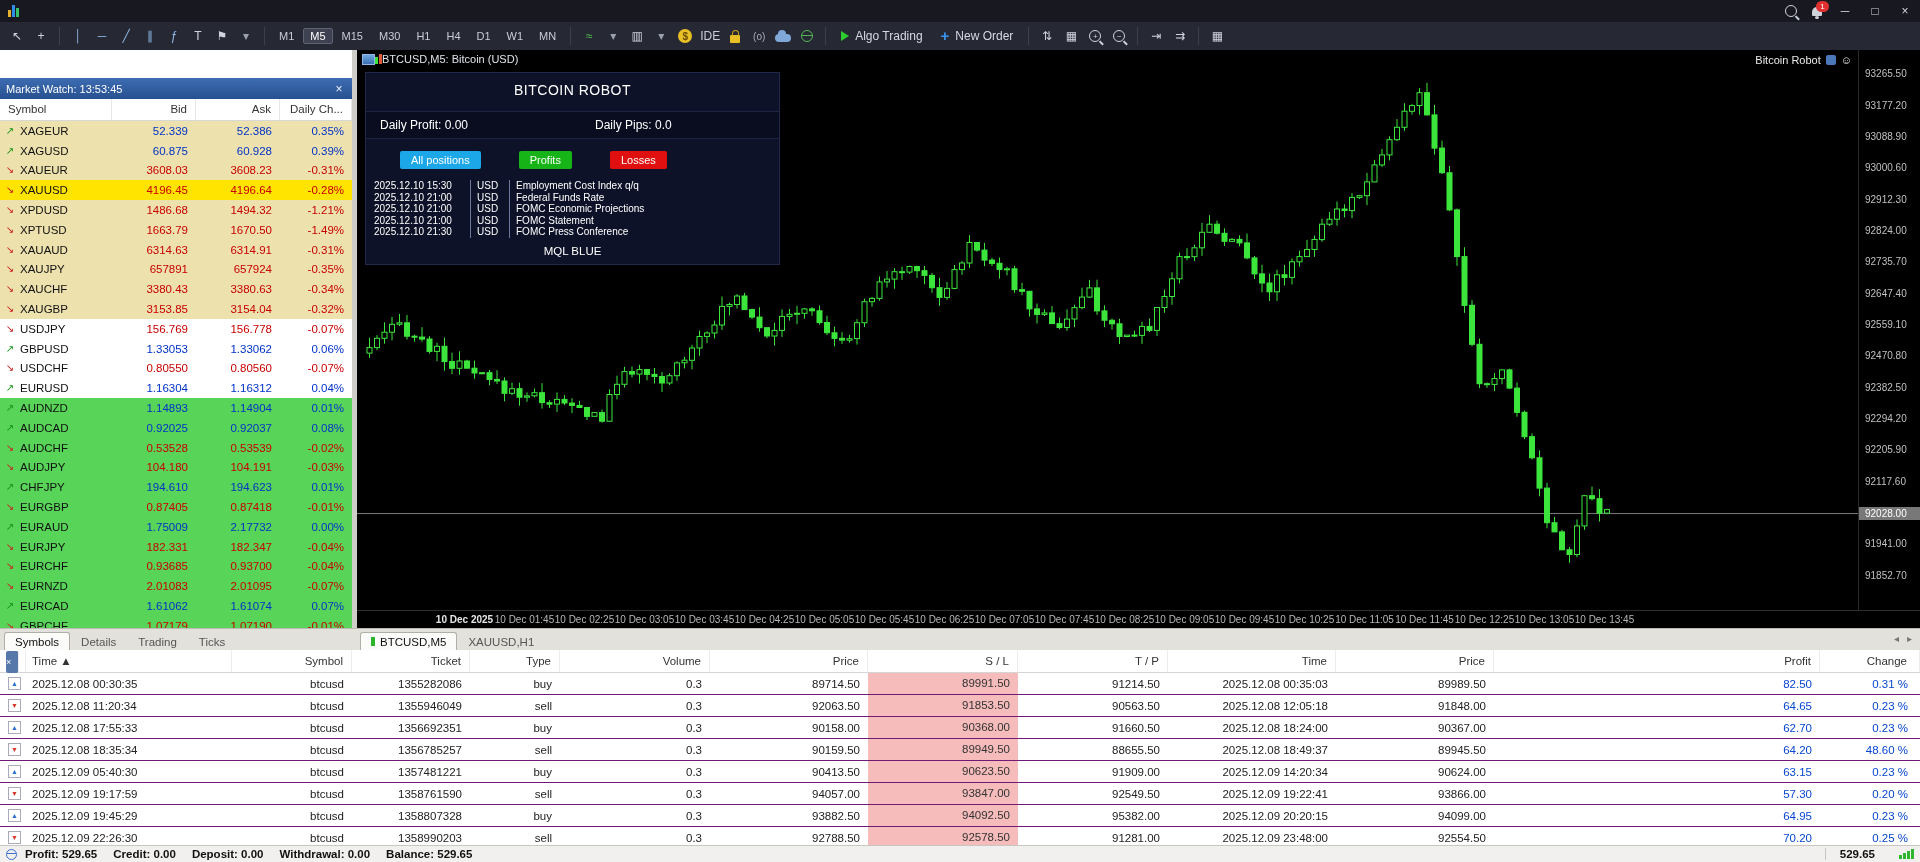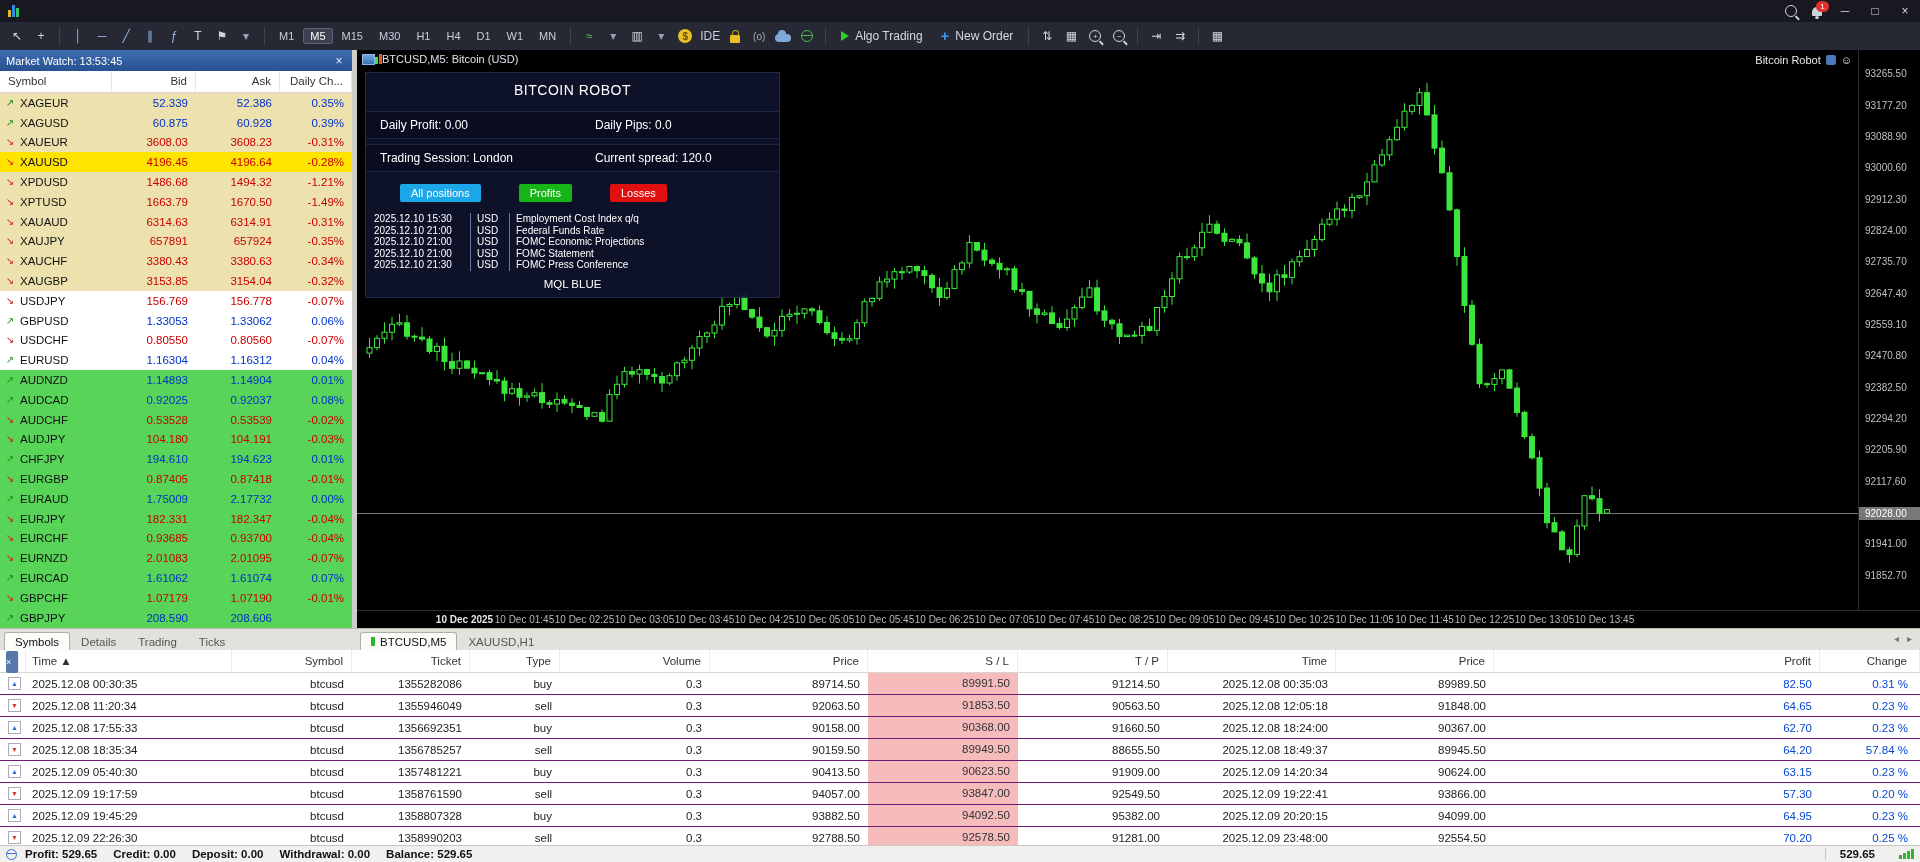--- a/index.html
+++ b/index.html
@@ -47,21 +47,21 @@
         border:1.5px solid #c9a41a;border-bottom:none;border-radius:4px 4px 0 0;box-sizing:border-box;}
   .cloudx{width:16px;height:8px;background:#7fa8d8;border-radius:5px;position:relative;margin-top:3px;display:inline-block;}
   .cloudx::before{content:"";position:absolute;left:3px;top:-4px;width:8px;height:8px;background:#7fa8d8;border-radius:50%;}
   .globex{width:12px;height:12px;border-radius:50%;border:1.5px solid #53b553;position:relative;display:inline-block;box-sizing:border-box;}
   .globex::before{content:"";position:absolute;left:0;right:0;top:4px;height:1px;background:#53b553;}
 
   
   #market-watch{position:absolute;top:50px;left:0;width:352px;height:578px;background:#fff;
                 display:flex;flex-direction:column;overflow:hidden;}
   .mw-title{height:21px;flex:none;background:linear-gradient(#3e6db3,#27508f);color:#fff;font-size:11px;
-            display:flex;align-items:center;padding:0 6px;}
+            display:flex;align-items:center;padding:0 6px;margin-top:28px;}
   .mw-close{margin-left:auto;font-size:12px;color:#e8eefb;width:14px;text-align:center;}
   .mw-header{display:grid;grid-template-columns:112px 84px 84px 1fr;height:21px;line-height:21px;flex:none;
              font-size:11.5px;color:#333;border-bottom:1px solid #d8d8d8;background:#fff;}
   .mw-header span{border-right:1px solid #e6e6e6;padding:0 8px;box-sizing:border-box;}
   .mw-header span:first-child{text-align:left;}
   .mw-header span{text-align:right;}
   .mw-header span:nth-child(1){text-align:left;}
   .mw-body{flex:1;overflow:hidden;}
   .mw-row{display:grid;grid-template-columns:20px 92px 84px 84px 1fr;height:19.8px;align-items:center;font-size:11.5px;}
   .mw-arrow{font-size:10px;text-align:center;line-height:10px;}
@@ -803,24 +803,20 @@
     <span class="ea-ic"></span>
     <span class="ea-smiley">☺</span>
   </div>
 
   <div id="robot-panel">
     <div class="rp-title">BITCOIN ROBOT</div>
     <div class="rp-row">
       <span>Daily Profit: 0.00</span>
       <span>Daily Pips:  0.0</span>
     </div>
-    <div class="rp-row">
-      <span>Trading Session: London</span>
-      <span>Current spread: 120.0</span>
-    </div>
     <div class="rp-buttons">
         <span class="rp-btn" style="background: rgb(27, 167, 232);">All positions</span>
         <span class="rp-btn" style="background: rgb(23, 180, 23);">Profits</span>
         <span class="rp-btn" style="background: rgb(224, 16, 16);">Losses</span>
       </div>
     <div class="rp-news">
         <div class="rp-news-row">
           <span class="rp-news-time">2025.12.10 15:30</span>
           <span class="rp-news-cur">USD</span>
           <span class="rp-news-event">Employment Cost Index q/q</span>
@@ -993,21 +989,21 @@
         <span class="cell">btcusd</span>
         <span class="cell">1356785257</span>
         <span class="cell">sell</span>
         <span class="cell">0.3</span>
         <span class="cell">90159.50</span>
         <span class="cell c-sl">89949.50</span>
         <span class="cell">88655.50</span>
         <span class="cell">2025.12.08 18:49:37</span>
         <span class="cell">89945.50</span>
         <span class="cell c-profit">64.20</span>
-        <span class="cell c-change">57.84 %</span>
+        <span class="cell c-change">48.60 %</span>
       </div>
       <div class="hist-grid hist-row">
         <span>
           <span class="op-icon op-buy">▲</span>
         </span>
         <span class="cell c-time">2025.12.09 05:40:30</span>
         <span class="cell">btcusd</span>
         <span class="cell">1357481221</span>
         <span class="cell">buy</span>
         <span class="cell">0.3</span>

